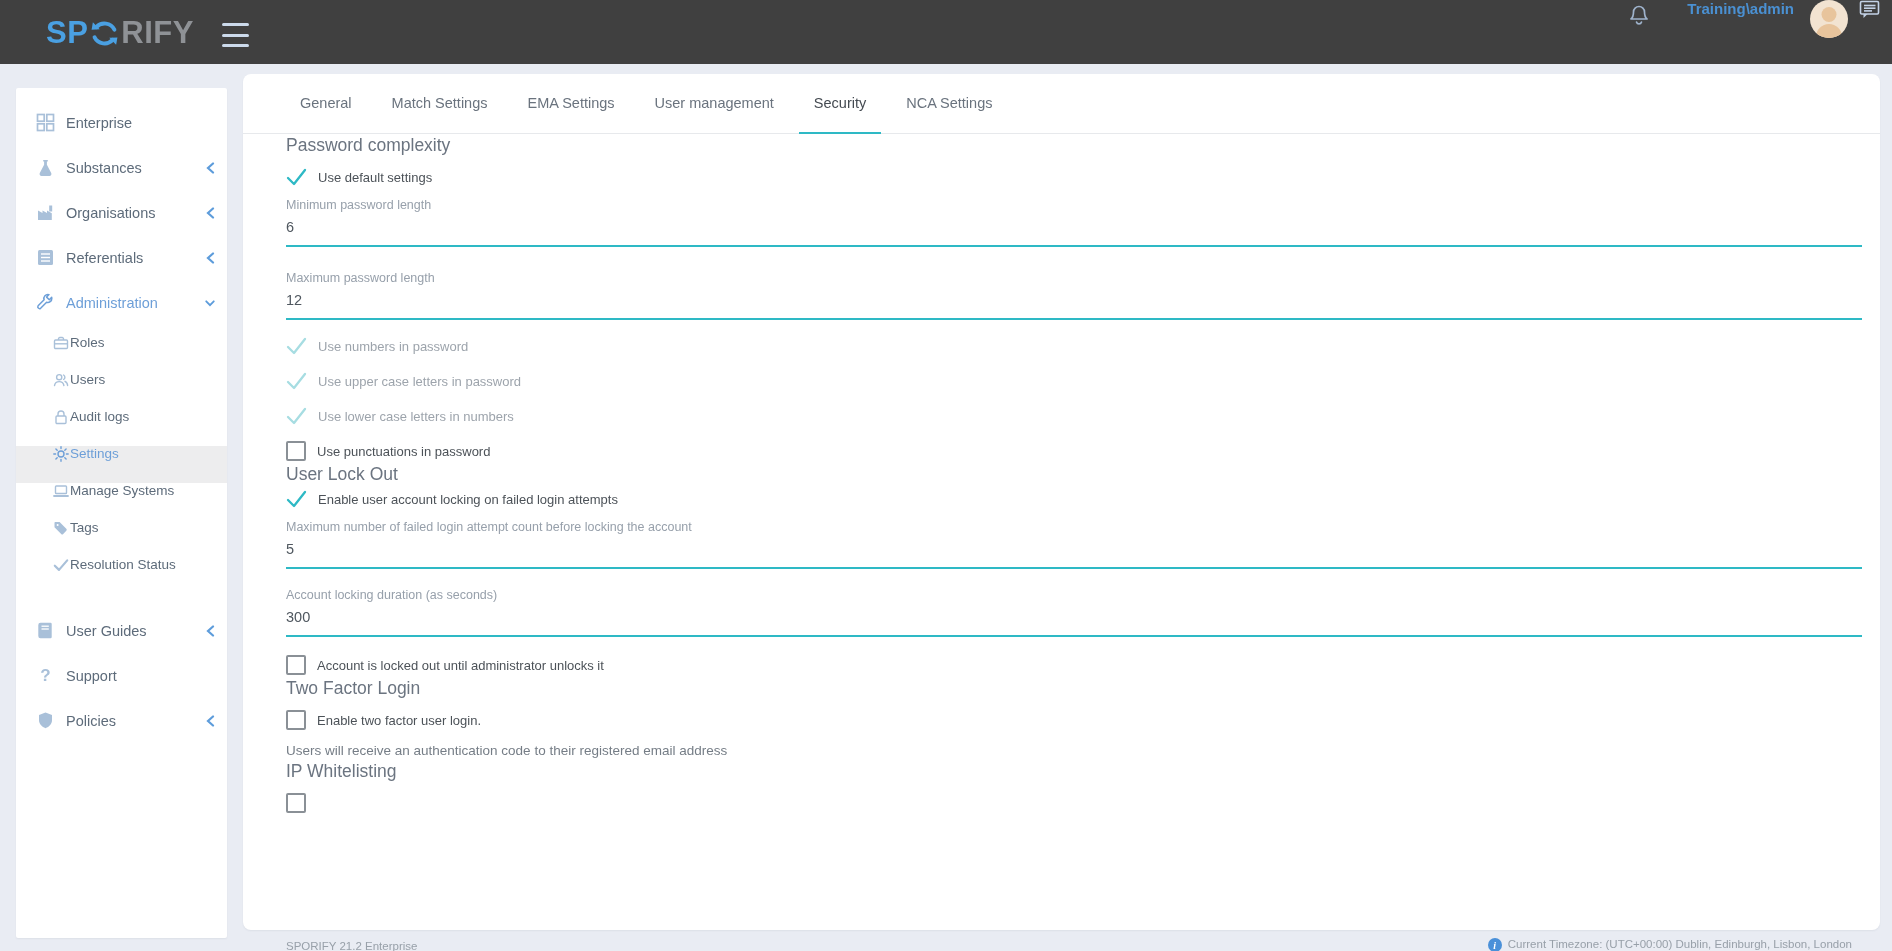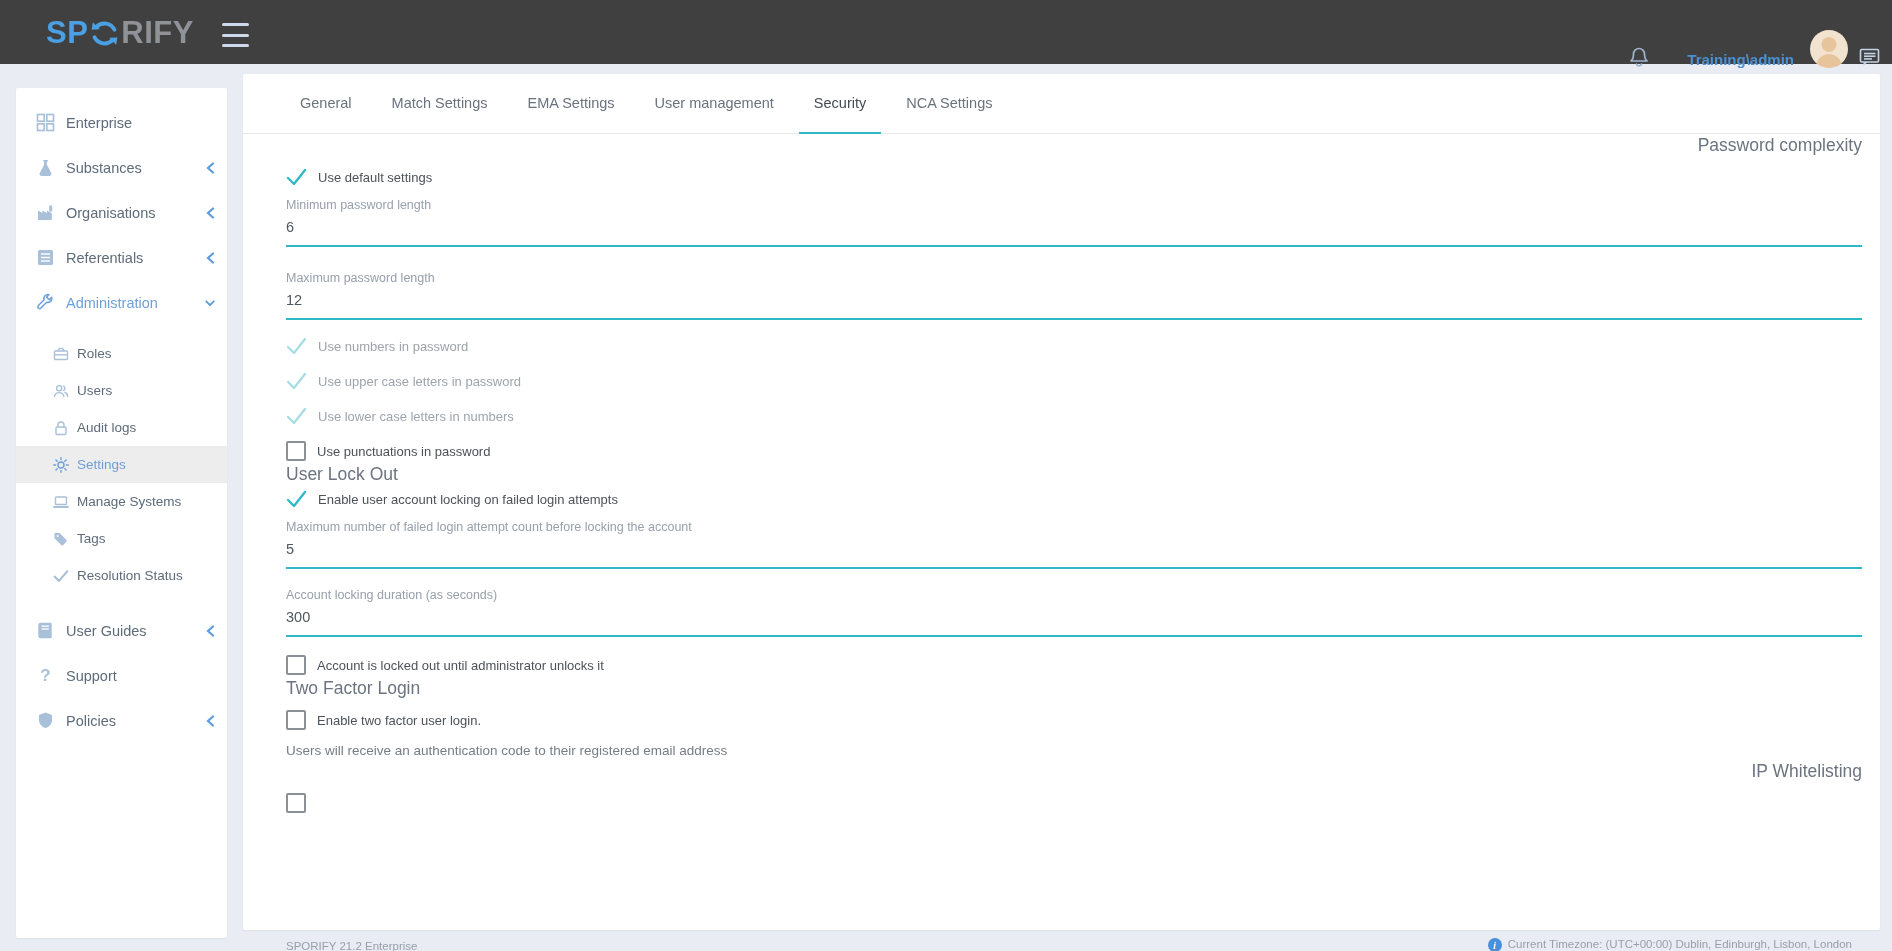--- a/index.html
+++ b/index.html
@@ -9,49 +9,49 @@
     -webkit-font-smoothing:antialiased;
   }
   
   .topbar{position:absolute;left:0;top:0;width:100%;height:64px;background:#404040;z-index:5;}
   .logo{position:absolute;left:46px;top:13px;display:flex;align-items:center;font-weight:bold;font-size:31px;letter-spacing:.5px;line-height:40px;}
   .logo .lp1{color:#4aa0e2;}
   .logo .lp2{color:#8f9296;}
   .logo svg{width:31px;height:31px;margin:0 1px;}
   .hamburger{position:absolute;left:222px;top:21px;width:27px;height:24px;display:flex;flex-direction:column;justify-content:space-between;padding:2px 0;cursor:pointer;}
   .hamburger span{display:block;height:3px;border-radius:2px;background:#ccdaeb;}
-  .topbar-right{position:absolute;right:12px;top:0;height:68px;display:flex;align-items:flex-end;}
+  .topbar-right{position:absolute;right:12px;top:0;height:68px;display:flex;align-items:flex-start;}
   .bell{width:24px;height:26px;margin-right:36px;cursor:pointer;}
   .username{font-size:15px;font-weight:bold;color:#4a90d2;margin-right:16px;cursor:pointer;}
   .avatar{width:38px;height:38px;border-radius:50%;background:#f2e3d1;overflow:hidden;position:relative;margin-right:11px;cursor:pointer;flex:none;}
   .avatar::before{content:"";position:absolute;left:50%;top:7px;transform:translateX(-50%);width:15px;height:15px;border-radius:50%;background:#e8c49c;}
   .avatar::after{content:"";position:absolute;left:50%;top:24px;transform:translateX(-50%);width:26px;height:16px;border-radius:13px 13px 0 0;background:#e8c49c;}
   .chatic{width:21px;height:20px;cursor:pointer;}
   
   .sidebar{position:absolute;left:16px;top:88px;width:211px;height:850px;background:#ffffff;border-radius:2px;box-shadow:0 1px 2px rgba(60,70,90,.07);padding-top:12px;box-sizing:border-box;z-index:4;}
   .side-item{height:45px;display:flex;align-items:center;gap:11px;padding:0 12px 0 20px;font-size:14.5px;color:#5d6b7a;cursor:pointer;}
   .side-item .sic{width:19px;height:19px;flex:none;display:flex;align-items:center;justify-content:center;}
   .side-item .sic svg{width:19px;height:19px;}
   .side-item .chev{margin-left:auto;width:10px;height:12px;flex:none;}
   .side-item.blue{color:#6d9fd8;}
   .sub-list{padding:10px 0 6px 0;}
-  .sub-item{height:37px;display:flex;align-items:center;gap:8px;padding:0 12px 0 37px;font-size:13.5px;color:#5d6b7a;cursor:pointer;}
+  .sub-item{height:37px;display:flex;gap:1px;padding:0 12px 0 37px;font-size:13.5px;color:#5d6b7a;cursor:pointer;}
   .sub-item .sic{width:16px;height:16px;flex:none;display:flex;align-items:center;justify-content:center;}
   .sub-item .sic svg{width:16px;height:16px;}
   .sub-item.active{background:#ededee;color:#6d9fd8;}
   .qmark{font-size:17px;font-weight:bold;color:#a9c0d9;line-height:1;}
   .grp-gap{margin-top:8px;}
   
-  .main-card{position:absolute;left:243px;top:74px;width:1637px;height:856px;background:#ffffff;border-radius:2px;box-shadow:0 1px 2px rgba(60,70,90,.07);box-sizing:border-box;overflow:hidden;z-index:3;}
+  .main-card{position:absolute;left:243px;top:74px;width:1637px;height:856px;background:#ffffff;border-radius:8px;box-shadow:0 1px 2px rgba(60,70,90,.07);box-sizing:border-box;overflow:hidden;z-index:3;}
   .tabs{height:59px;display:flex;align-items:stretch;border-bottom:1px solid #e7e9ec;padding-left:42px;}
   .tab{display:flex;align-items:center;padding:0 15px;margin-right:10px;font-size:14.5px;color:#6a737e;cursor:pointer;border-bottom:2px solid transparent;margin-bottom:-1px;}
   .tab.active{color:#454b52;border-bottom-color:#2eb9c5;}
   .content{padding:0 18px 0 43px;}
   h2.sec{font-size:17.5px;font-weight:400;color:#6b7480;margin:0;line-height:22px;}
-  .mt40{margin-top:40px;text-align:right;} .mt12{margin-top:12px;}
+  .mt40{margin-top:40px;} .mt12{margin-top:12px;}
   .chk{display:flex;align-items:center;gap:11px;height:24px;cursor:pointer;}
   .chk .ckm{width:21px;height:20px;flex:none;}
   .chk .box{width:16px;height:16px;border:2px solid #8a9096;border-radius:2px;flex:none;background:#fff;}
   .chk .chk-label{font-size:13px;color:#4c5258;}
   .chk.disabled .chk-label{color:#9da4ac;}
   .field{display:block;}
   .field .flabel{display:block;font-size:12.5px;color:#97a0ab;line-height:16px;}
   .field input{display:block;width:100%;border:none;outline:none;border-bottom:2px solid #2eb9c5;background:transparent;font-family:"Liberation Sans",sans-serif;font-size:14.5px;color:#4f575f;padding:6px 0 10px 0;box-sizing:border-box;}
   .note{font-size:13.5px;color:#757d86;margin:10px 0 0 0;line-height:18px;}
   

